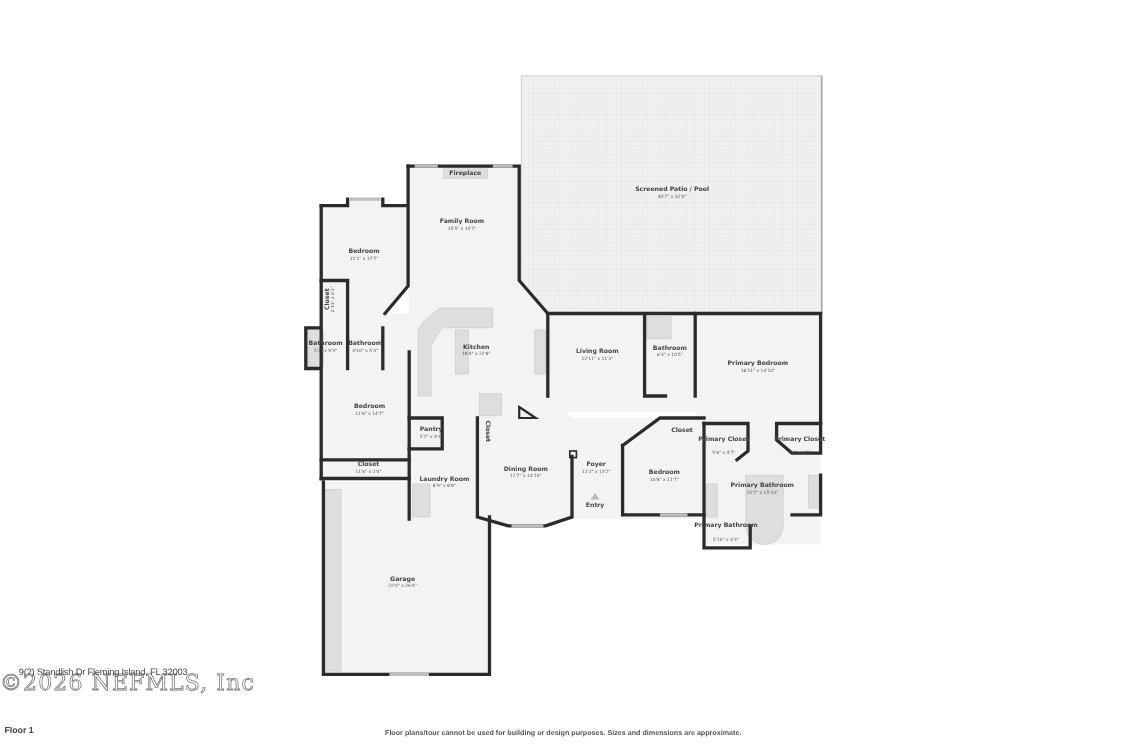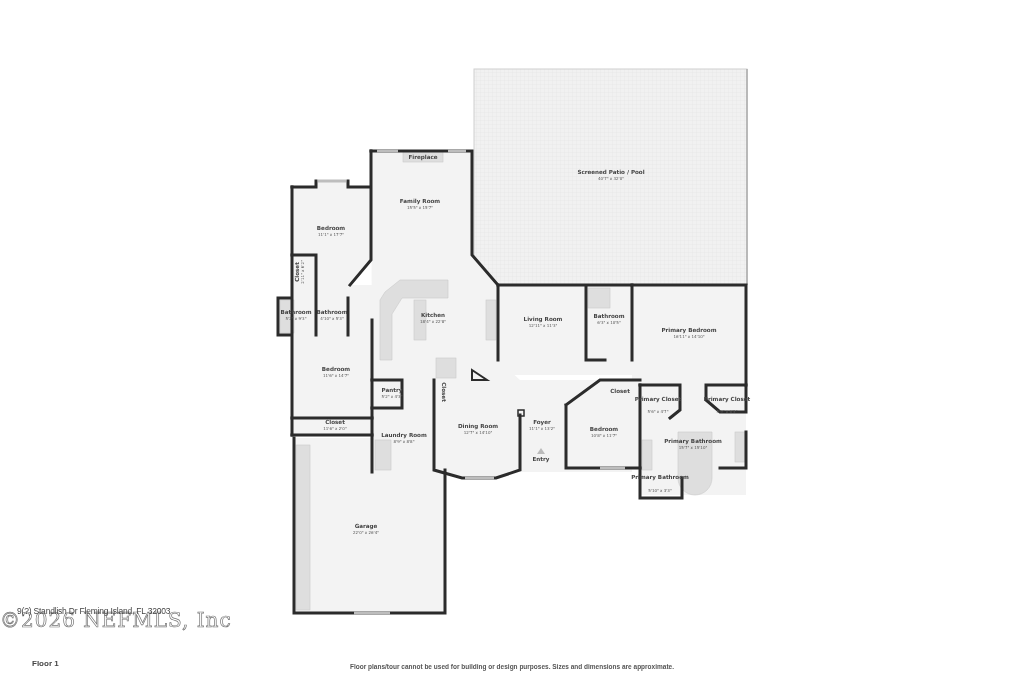--- a/index.html
+++ b/index.html
@@ -6,21 +6,21 @@
   body{width:1024px;height:682px;position:relative;overflow:hidden;font-family:"Liberation Sans",sans-serif;}
   #plan{position:absolute;left:0;top:0;width:1024px;height:682px;}
   .rl{font-family:"DejaVu Sans",sans-serif;font-size:5.6px;fill:#444;text-anchor:middle;font-weight:bold;}
   .rd{font-family:"DejaVu Sans",sans-serif;font-size:4px;fill:#555;text-anchor:middle;}
   .wall{stroke:#2b2b2b;stroke-width:3;fill:none;stroke-linecap:square;}
   .room{fill:#f3f3f3;}
   .fixture{fill:#dedede;stroke:#c9c9c9;stroke-width:0.6;}
   .win{stroke:#bdbdbd;stroke-width:3;}
   #footer-address{position:absolute;left:3px;top:606px;font-size:8.5px;color:#444;letter-spacing:-0.2px;padding-left:14px;}
   #copyright{position:absolute;left:0;top:608px;font-family:"DejaVu Serif",serif;font-size:20px;color:transparent;-webkit-text-stroke:0.7px #777;letter-spacing:1px;}
-  #floor-label{position:absolute;left:32px;top:659px;font-size:8px;font-weight:bold;color:#444;}
+  #floor-label{position:absolute;left:4px;top:659px;font-size:8px;font-weight:bold;color:#444;}
   #disclaimer{position:absolute;left:0;width:1024px;top:663px;text-align:center;font-size:6.5px;font-weight:bold;color:#555;}
 </style>
 </head>
 <body>
 
 <svg id="plan" viewBox="0 0 1024 682" xmlns="http://www.w3.org/2000/svg">
   <defs>
     <pattern id="grid" width="4" height="4" patternUnits="userSpaceOnUse">
       <rect width="4" height="4" fill="#f1f1f1"></rect>
       <path d="M4 0H0V4" fill="none" stroke="#e2e2e2" stroke-width="0.6"></path>

